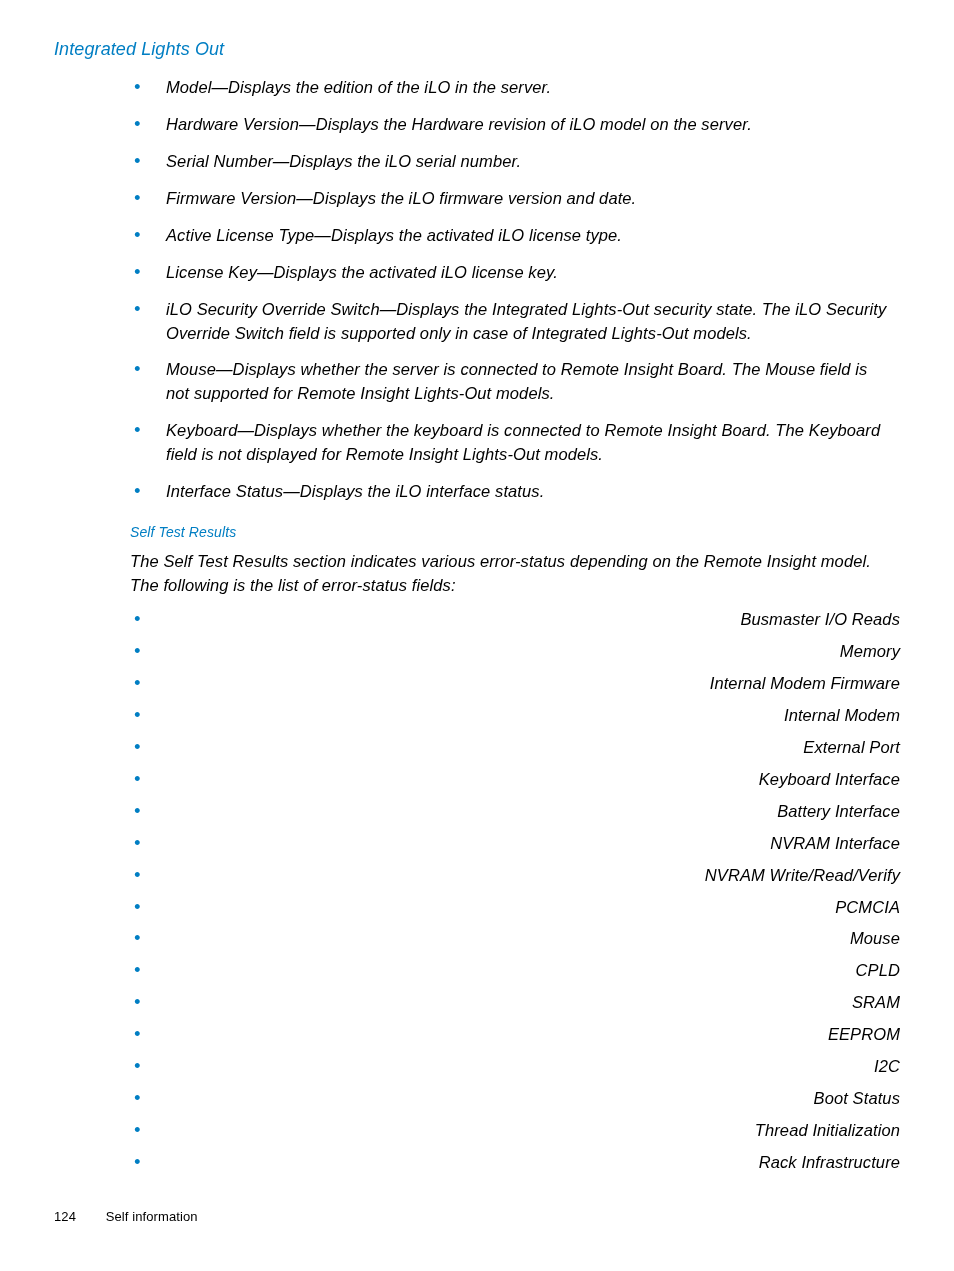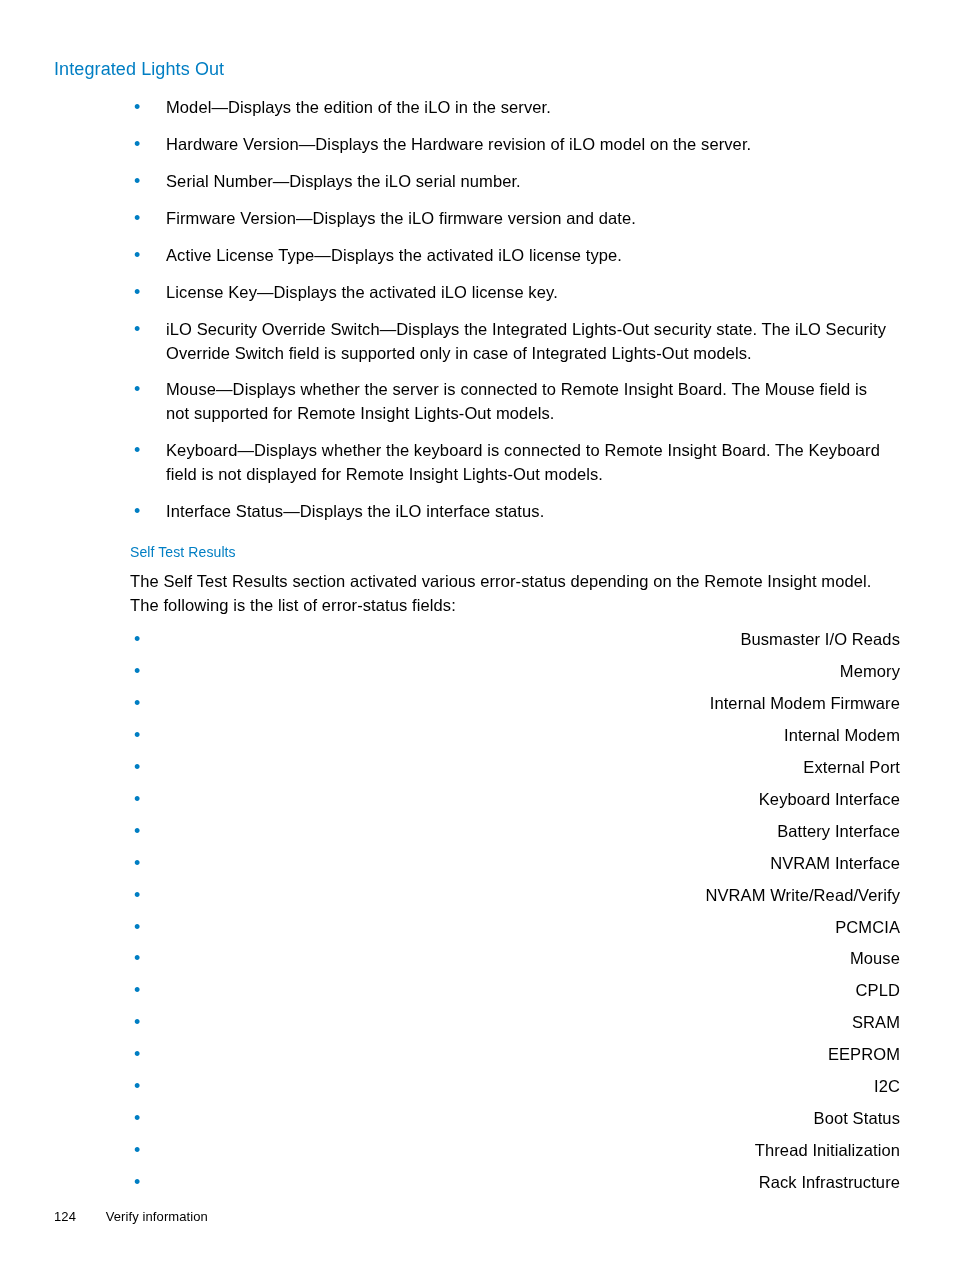--- a/index.html
+++ b/index.html
@@ -9,21 +9,22 @@
     background: #fff;
     width: 954px;
     height: 1271px;
     position: relative;
     color: #000;
     font-size: 16.5px;
     line-height: 1.45;
     letter-spacing: 0.1px;
   }
   .page {
-    padding: 56px 54px 0 54px;
+    padding: 36px 54px 0 54px;
+    font-style: italic;
   }
   .h3 {
     color: #007ec3;
     font-size: 18px;
     font-weight: 400;
     margin-bottom: 14px;
   }
   .h4 {
     color: #007ec3;
     font-size: 14px;
@@ -95,21 +96,21 @@
     <li>Active License Type—Displays the activated iLO license type.</li>
     <li>License Key—Displays the activated iLO license key.</li>
     <li>iLO Security Override Switch—Displays the Integrated Lights-Out security state.  The iLO Security Override Switch field is supported only in case of Integrated Lights-Out models.</li>
     <li>Mouse—Displays whether the server is connected to Remote Insight Board. The Mouse field is not supported for Remote Insight Lights-Out models.</li>
     <li>Keyboard—Displays whether the keyboard is connected to Remote Insight Board.  The Keyboard field is not displayed for Remote Insight Lights-Out models.</li>
     <li>Interface Status—Displays the iLO interface status.</li>
   </ul>
 
   <div class="h4">Self Test Results</div>
 
-  <p class="intro">The Self Test Results section activated various error-status depending on the Remote Insight model.  The following is the list of error-status fields:</p>
+  <p class="intro">The Self Test Results section indicates various error-status depending on the Remote Insight model.  The following is the list of error-status fields:</p>
 
   <ul class="inner">
     <li>Busmaster I/O Reads</li>
     <li>Memory</li>
     <li>Internal Modem Firmware</li>
     <li>Internal Modem</li>
     <li>External Port</li>
     <li>Keyboard Interface</li>
     <li>Battery Interface</li>
     <li>NVRAM Interface</li>
@@ -122,14 +123,14 @@
     <li>I2C</li>
     <li>Boot Status</li>
     <li>Thread Initialization</li>
     <li>Rack Infrastructure</li>
   </ul>
 
 </div>
 
 <div class="footer">
   <span class="pn">124</span>
-  <span>Verify information</span>
+  <span>Self information</span>
 </div>
 
 </body></html>

